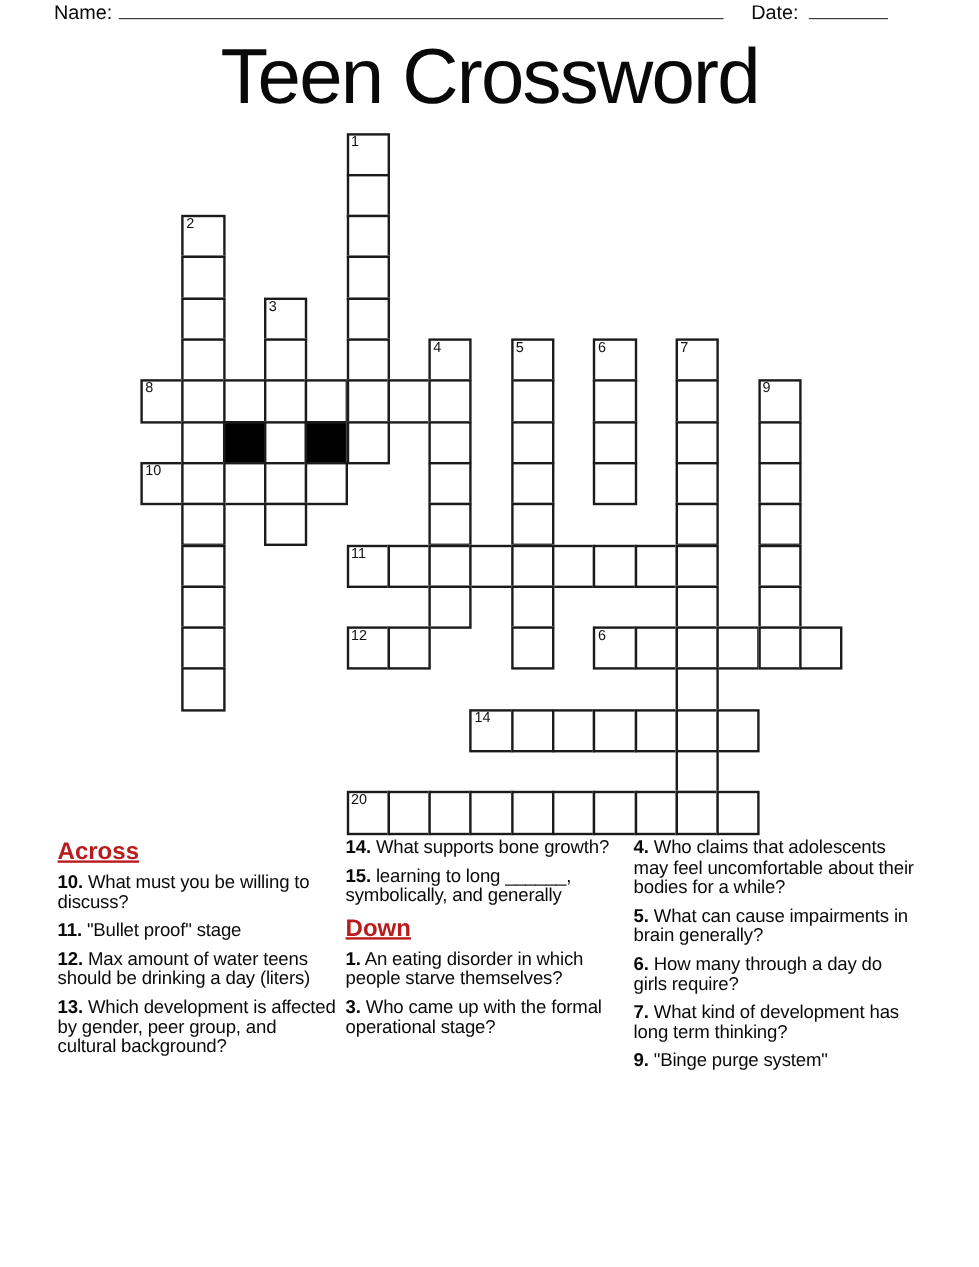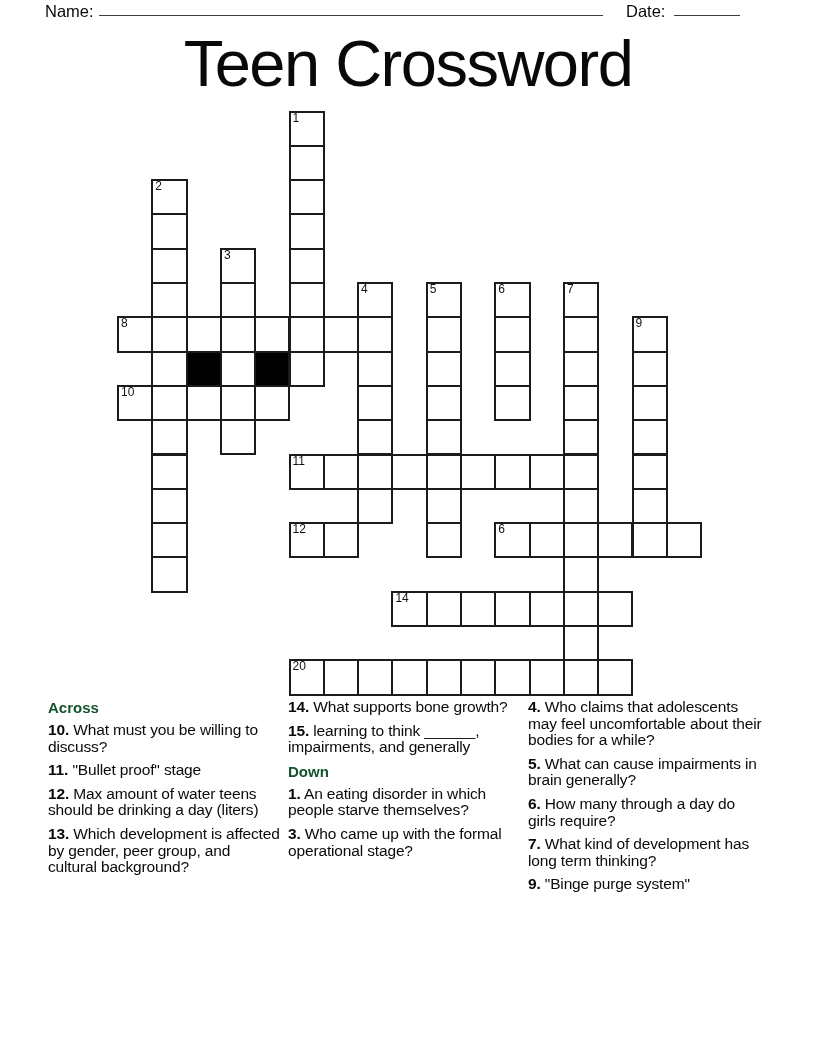--- a/index.html
+++ b/index.html
@@ -26,22 +26,22 @@
     border:2px solid #1b1b1b;background:#fff;
   }
   .cell.black{background:#000;}
   .cell .num{
     position:absolute;top:-1px;left:2px;font-size:12px;line-height:13px;color:#111;
   }
   
   .clues{position:absolute;left:48px;top:699px;display:flex;}
   .clue-col{width:240px;box-sizing:border-box;padding-right:6px;}
   .clue-head{
-    font-size:15px;font-weight:bold;
-    margin:0 0 6px 0;color:#14532d;
+    font-size:20px;font-weight:bold;text-decoration:underline;
+    margin:0 0 6px 0;color:#b91c1c;
   }
   .clue{
     font-size:15.5px;line-height:16.6px;letter-spacing:-0.15px;
     margin:0 0 7px 0;color:#0a0a0a;
   }
   .clue-num{font-weight:bold;}
 </style>
 </head>
 <body>
 
@@ -189,21 +189,21 @@
   <div class="clues">
     <div class="clue-col" id="clue-col-1">
         <div class="clue-head">Across</div>
         <p class="clue"><span class="clue-num">10.</span><span> What must you be willing to discuss?</span></p>
         <p class="clue"><span class="clue-num">11.</span><span> "Bullet proof" stage</span></p>
         <p class="clue"><span class="clue-num">12.</span><span> Max amount of water teens should be drinking a day (liters)</span></p>
         <p class="clue"><span class="clue-num">13.</span><span> Which development is affected by gender, peer group, and cultural background?</span></p>
       </div>
     <div class="clue-col" id="clue-col-2">
         <p class="clue"><span class="clue-num">14.</span><span> What supports bone growth?</span></p>
-        <p class="clue"><span class="clue-num">15.</span><span> learning to think ______, impairments, and generally</span></p>
+        <p class="clue"><span class="clue-num">15.</span><span> learning to long ______, symbolically, and generally</span></p>
         <div class="clue-head">Down</div>
         <p class="clue"><span class="clue-num">1.</span><span> An eating disorder in which people starve themselves?</span></p>
         <p class="clue"><span class="clue-num">3.</span><span> Who came up with the formal operational stage?</span></p>
       </div>
     <div class="clue-col" id="clue-col-3">
         <p class="clue"><span class="clue-num">4.</span><span> Who claims that adolescents may feel uncomfortable about their bodies for a while?</span></p>
         <p class="clue"><span class="clue-num">5.</span><span> What can cause impairments in brain generally?</span></p>
         <p class="clue"><span class="clue-num">6.</span><span> How many through a day do girls require?</span></p>
         <p class="clue"><span class="clue-num">7.</span><span> What kind of development has long term thinking?</span></p>
         <p class="clue"><span class="clue-num">9.</span><span> "Binge purge system"</span></p>

